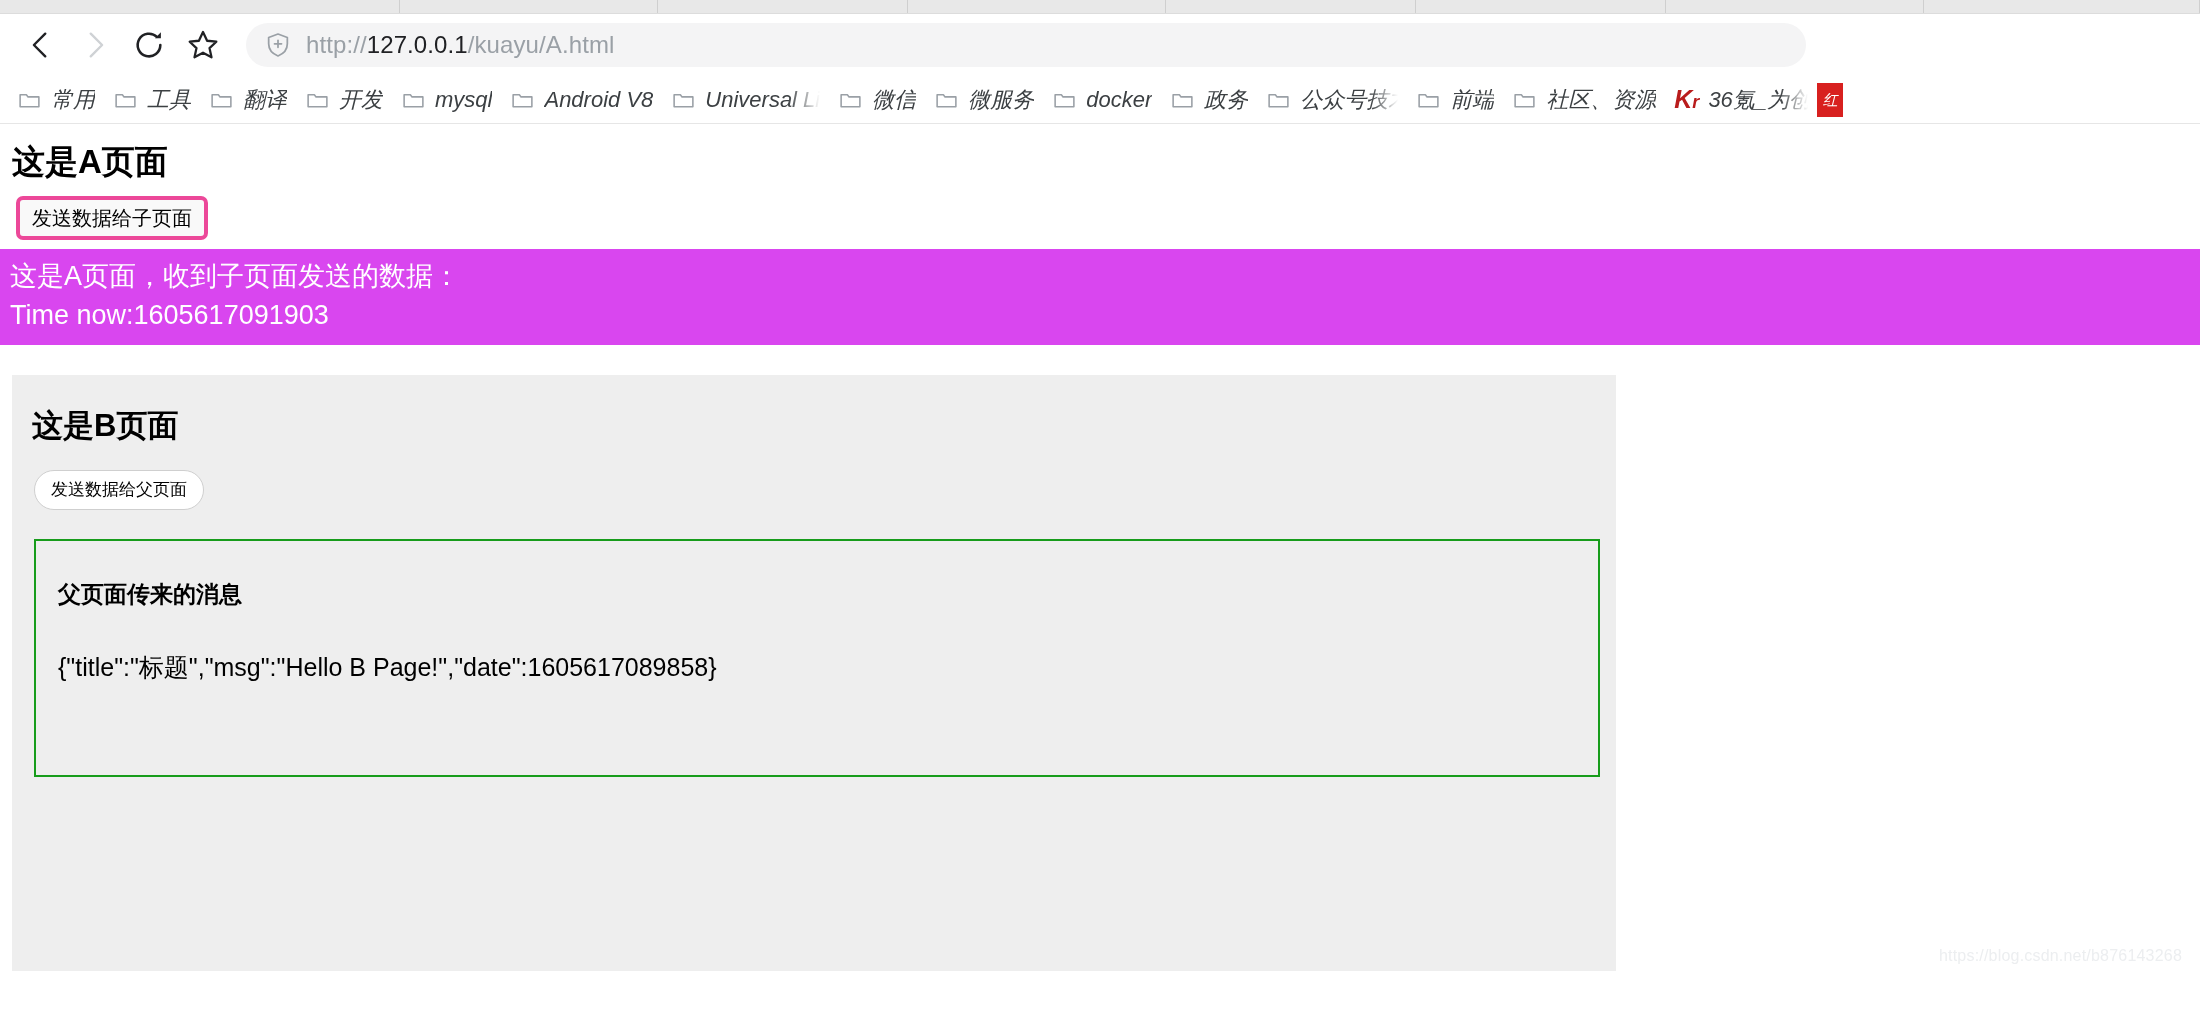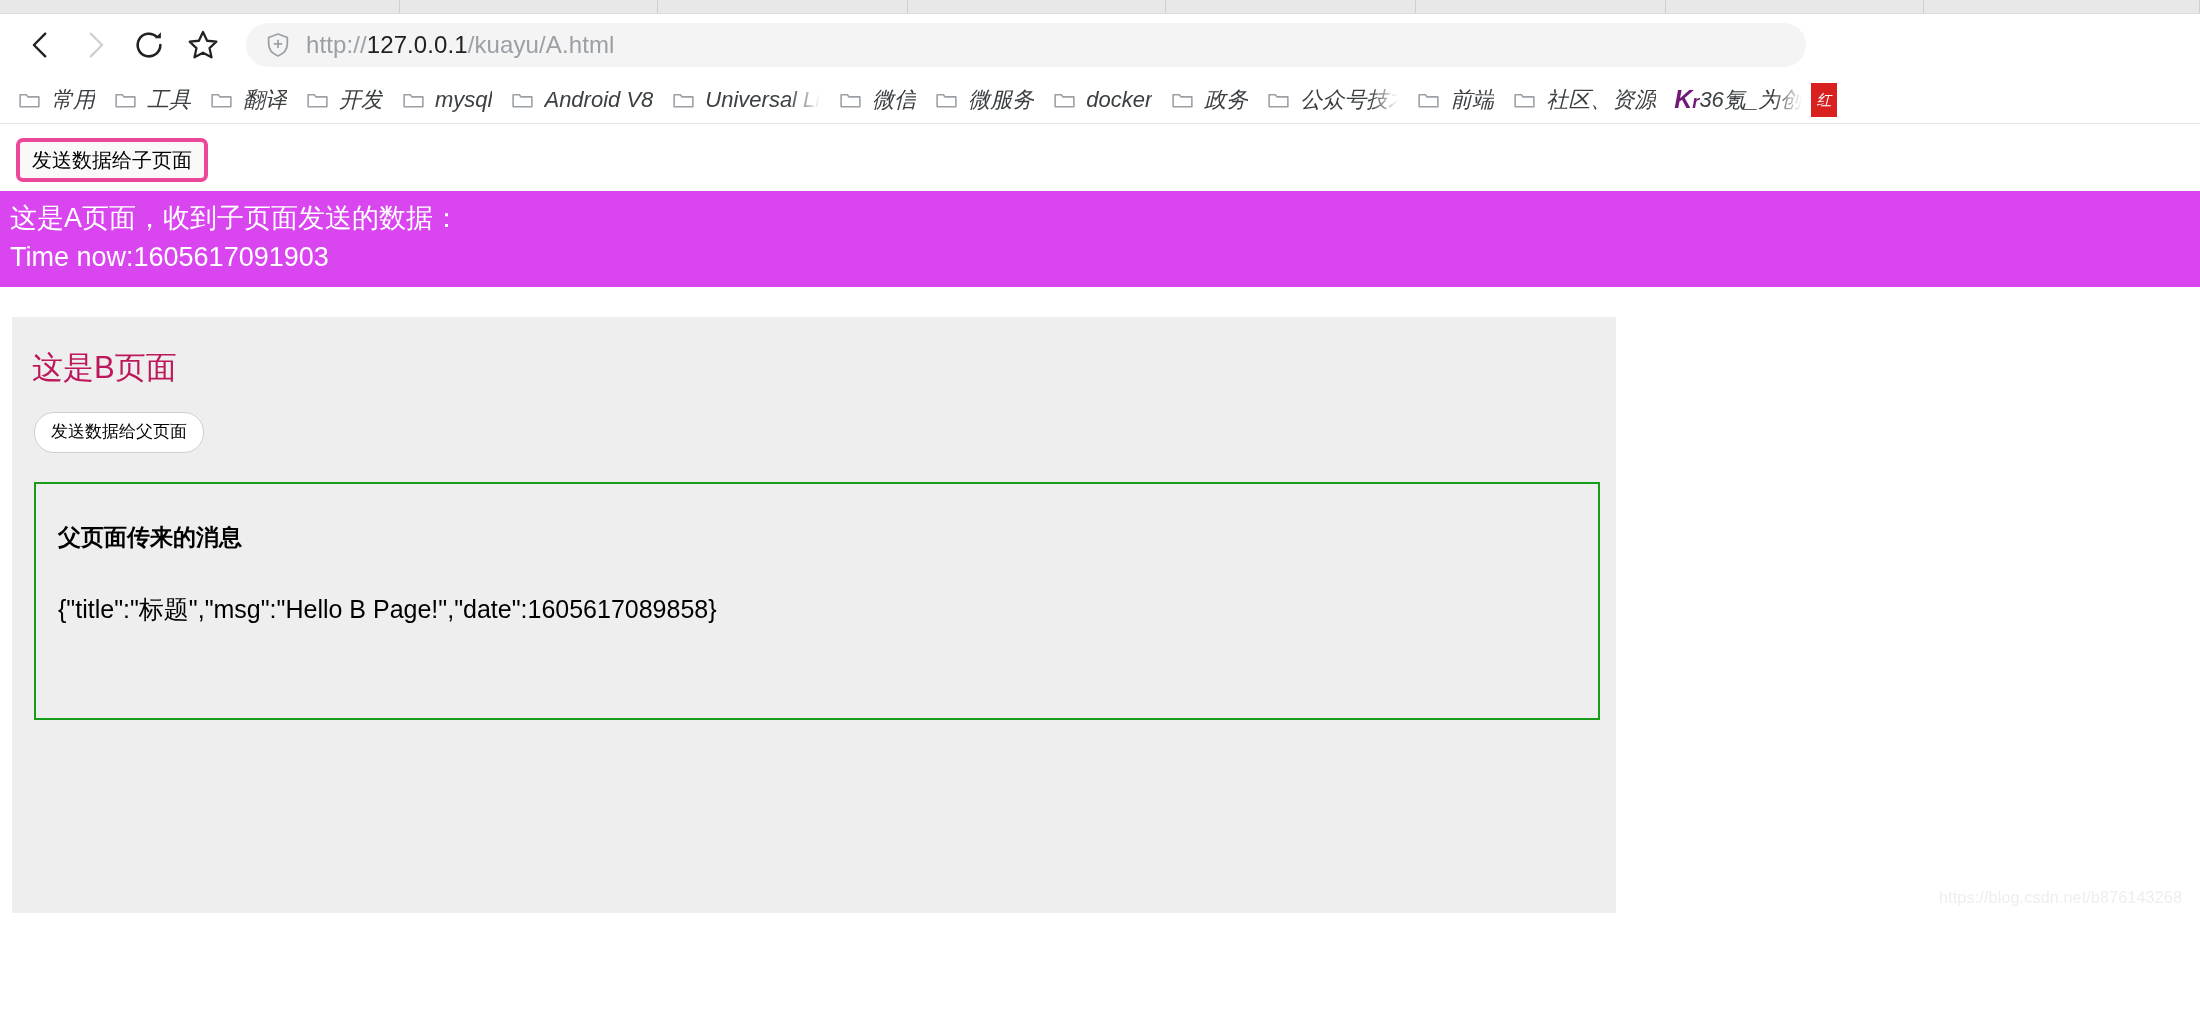--- a/index.html
+++ b/index.html
@@ -85,22 +85,22 @@
     font-size: 22px;
     color: #3c4043;
     white-space: nowrap;
     overflow: hidden;
   }
   .bookmark.truncated .bm-label {
     -webkit-mask-image: linear-gradient(to right, #000 72%, transparent 100%);
     mask-image: linear-gradient(to right, #000 72%, transparent 100%);
   }
   .kr-logo {
-    font-size: 25px; font-weight: bold; color: #701a75;
-    line-height: 1;
+    font-size: 25px; font-weight: bold; color: #b91c1c;
+    margin-right: 9px; line-height: 1;
   }
   .red-badge {
     width: 26px; height: 34px;
     background: #d8201f;
     color: #fff;
     font-size: 15px;
     line-height: 34px;
     text-align: center;
     flex: 0 0 auto;
     overflow: hidden;
@@ -146,22 +146,22 @@
     margin: 30px 0 0 12px;
     width: 1604px;
     height: 596px;
     background: #eeeeee;
     position: relative;
     overflow: hidden;
   }
 
   #page-b-title {
     font-size: 31px;
-    font-weight: normal;
-    color: #be185d;
+    font-weight: bold;
+    color: #000000;
     padding: 32px 8px 0 20px;
     line-height: 1.2;
   }
 
   #send-to-parent-button {
     margin: 26px 0 0 22px;
     font-family: "Liberation Sans", "DejaVu Sans", sans-serif;
     font-size: 17px;
     color: #000;
     background: #ffffff;
@@ -402,20 +402,21 @@
         <span class="kr-logo">K<span style="font-size:18px">r</span></span>
         <span class="bm-label">36氪_为创</span>
       </div>
 
       <div class="red-badge">红</div>
     </div>
   </div>
 
   <div id="page-a">
 
+    <div id="page-a-title">这是A页面</div>
 
     <button id="send-to-child-button">发送数据给子页面</button>
 
     <div id="parent-received-box">
       <div>这是A页面，收到子页面发送的数据：</div>
       <div>Time now:1605617091903</div>
     </div>
 
     
     <div id="b-page-frame">

